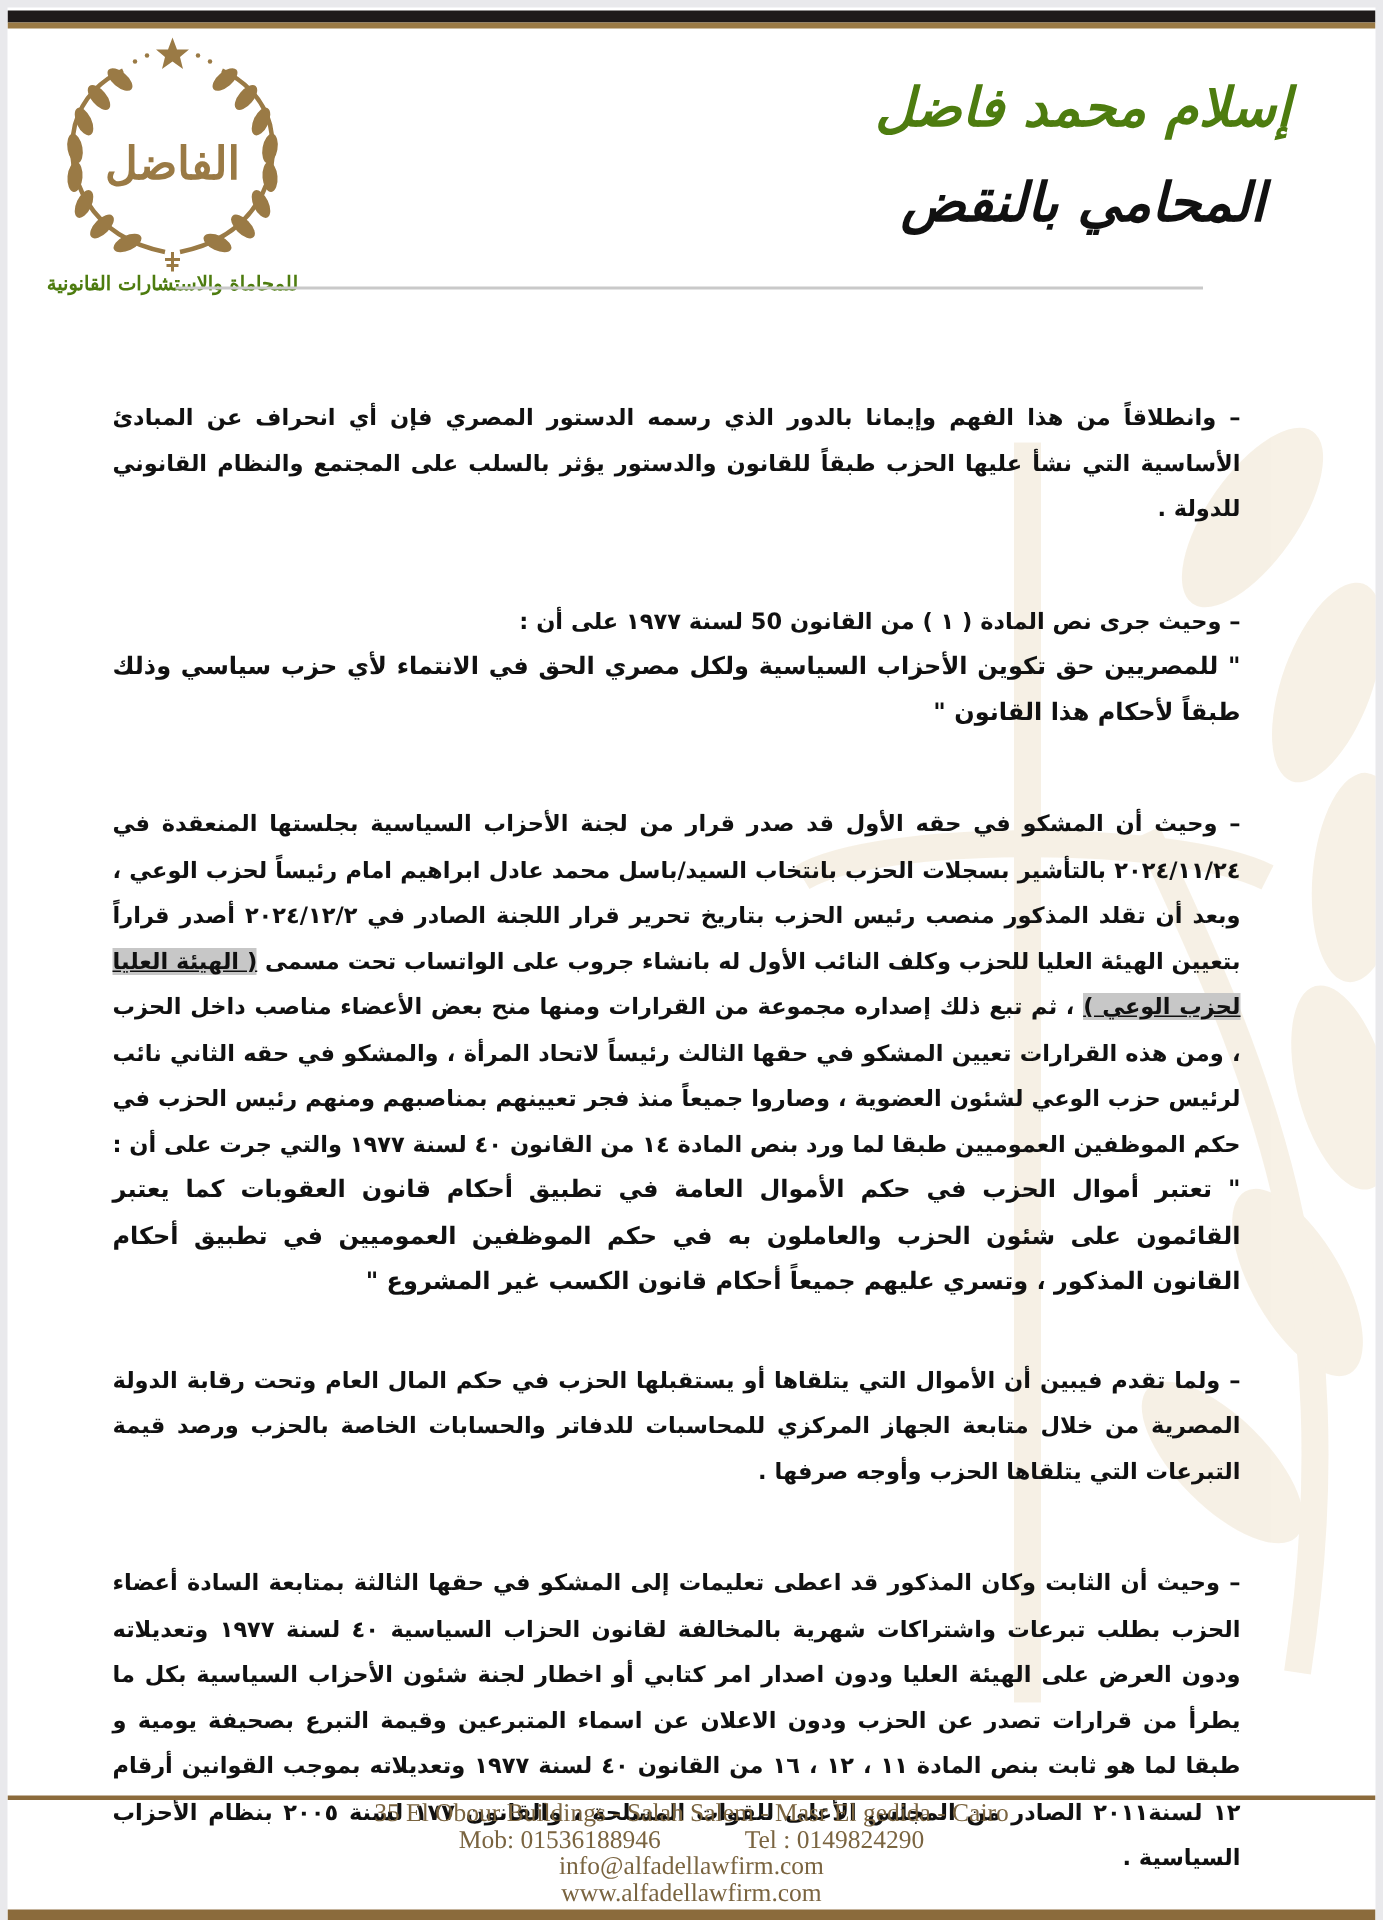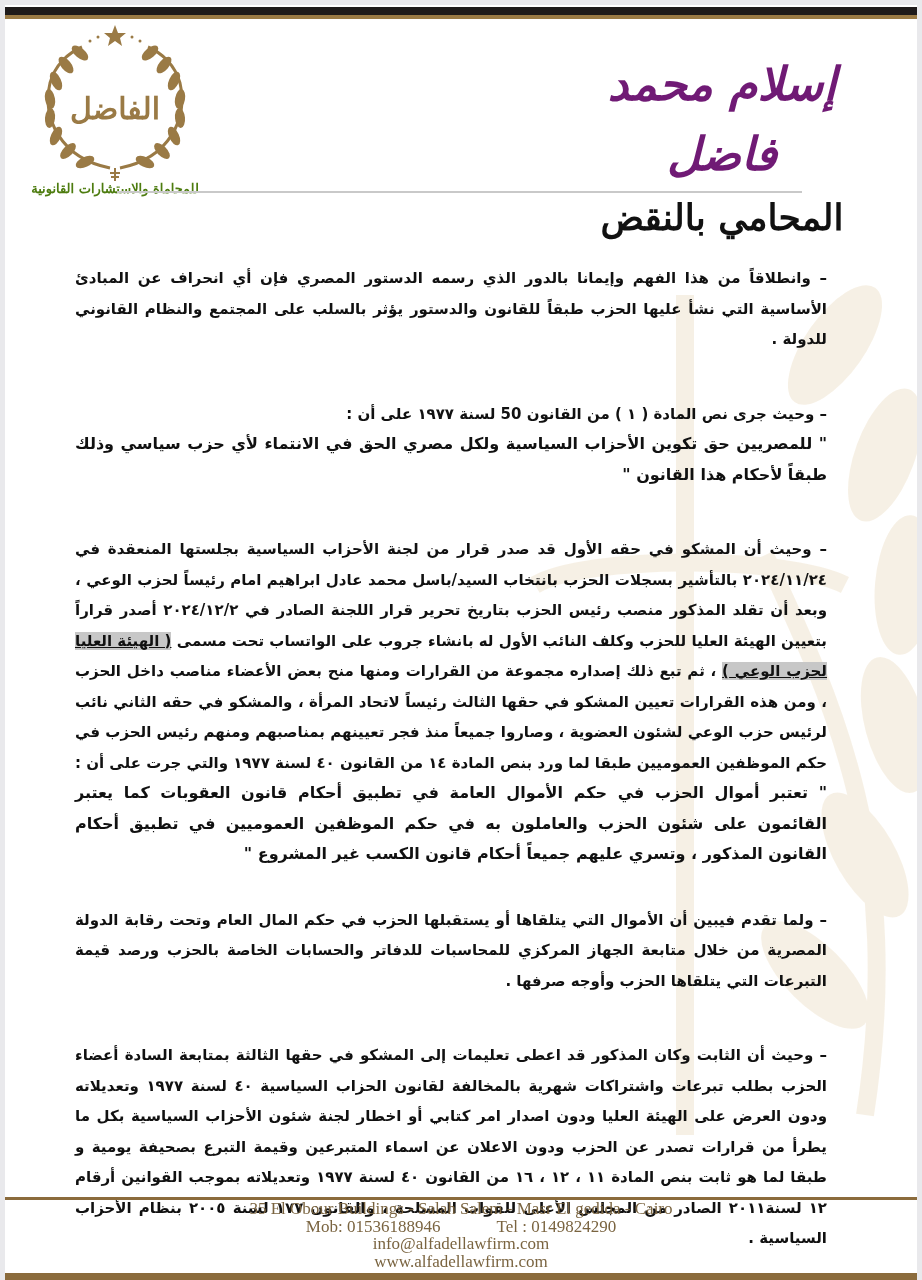--- a/index.html
+++ b/index.html
@@ -11,22 +11,22 @@
   .page {
     position: absolute; left: 5px; top: 5px; width: 912px; height: 1275px;
     background: #ffffff; overflow: hidden;
   }
   .top-bar-dark { position: absolute; left: 0; top: 2px; width: 100%; height: 8px; background: #1e1a1a; }
   .top-bar-gold { position: absolute; left: 0; top: 10px; width: 100%; height: 4px; background: #9a7a45; }
 
   .logo { position: absolute; left: 25px; top: 18px; width: 170px; height: 190px; }
   .logo svg { width: 100%; height: 100%; }
   .sig { position: absolute; right: 35px; top: 32px; width: 320px; height: 170px; text-align: center; direction: rtl; }
-  .sig .sig-name { font-family: "DejaVu Serif", serif; font-size: 46px; font-weight: bold; color: #701a75; line-height: 70px; font-style: italic; letter-spacing: -1px; margin-top: 12px; }
-  .sig .sig-title { font-family: "DejaVu Serif", serif; font-size: 36px; font-weight: bold; color: #111; line-height: 56px; }
+  .sig .sig-name { font-family: "DejaVu Serif", serif; font-size: 36px; font-weight: bold; color: #4d7c0f; line-height: 70px; font-style: italic; letter-spacing: -1px; }
+  .sig .sig-title { font-family: "DejaVu Serif", serif; font-size: 36px; font-weight: bold; color: #111; line-height: 56px; font-style: italic; }
 
   .header-rule { position: absolute; left: 112px; top: 186px; width: 685px; height: 2px; background: #c9c9c9; }
 
   .watermark { position: absolute; left: 380px; top: 250px; width: 540px; height: 900px; opacity: 0.5; pointer-events: none; }
 
   .body-text {
     position: absolute; left: 70px; top: 214px; width: 752px;
     direction: rtl; text-align: justify; color: #111;
     font-family: "DejaVu Sans", sans-serif; font-size: 15px; font-weight: bold; margin-top: 44px;
   }

